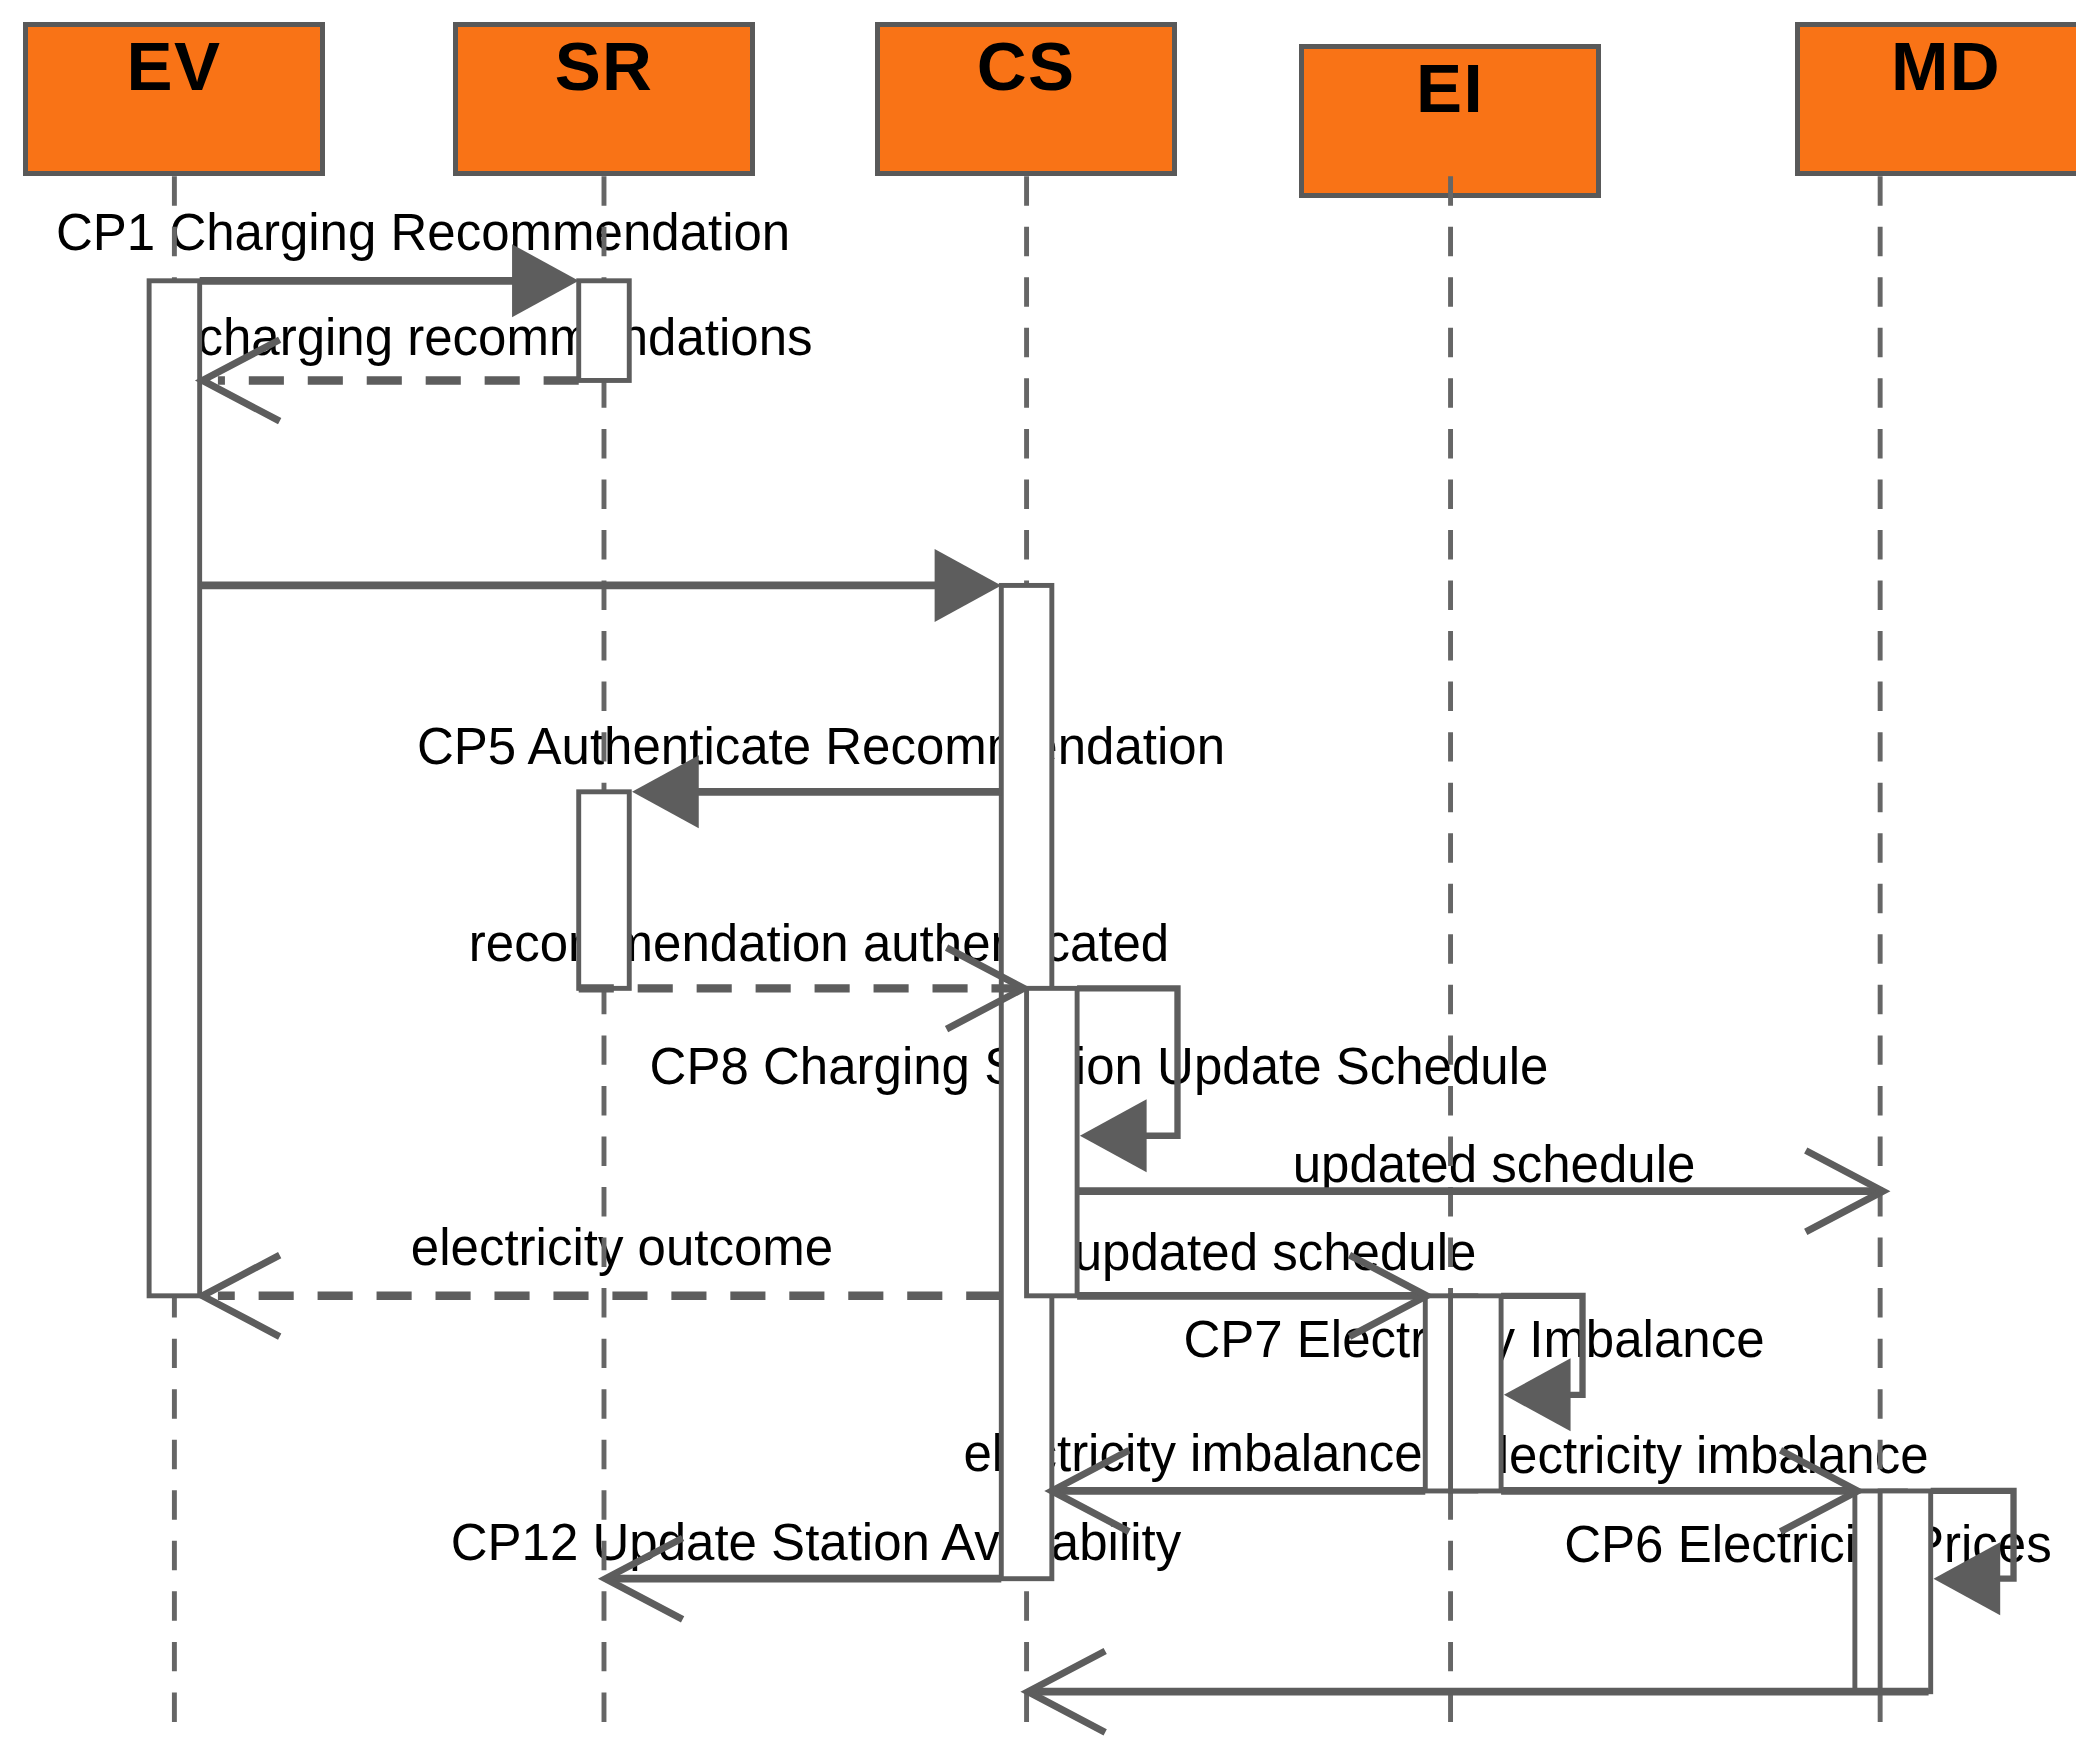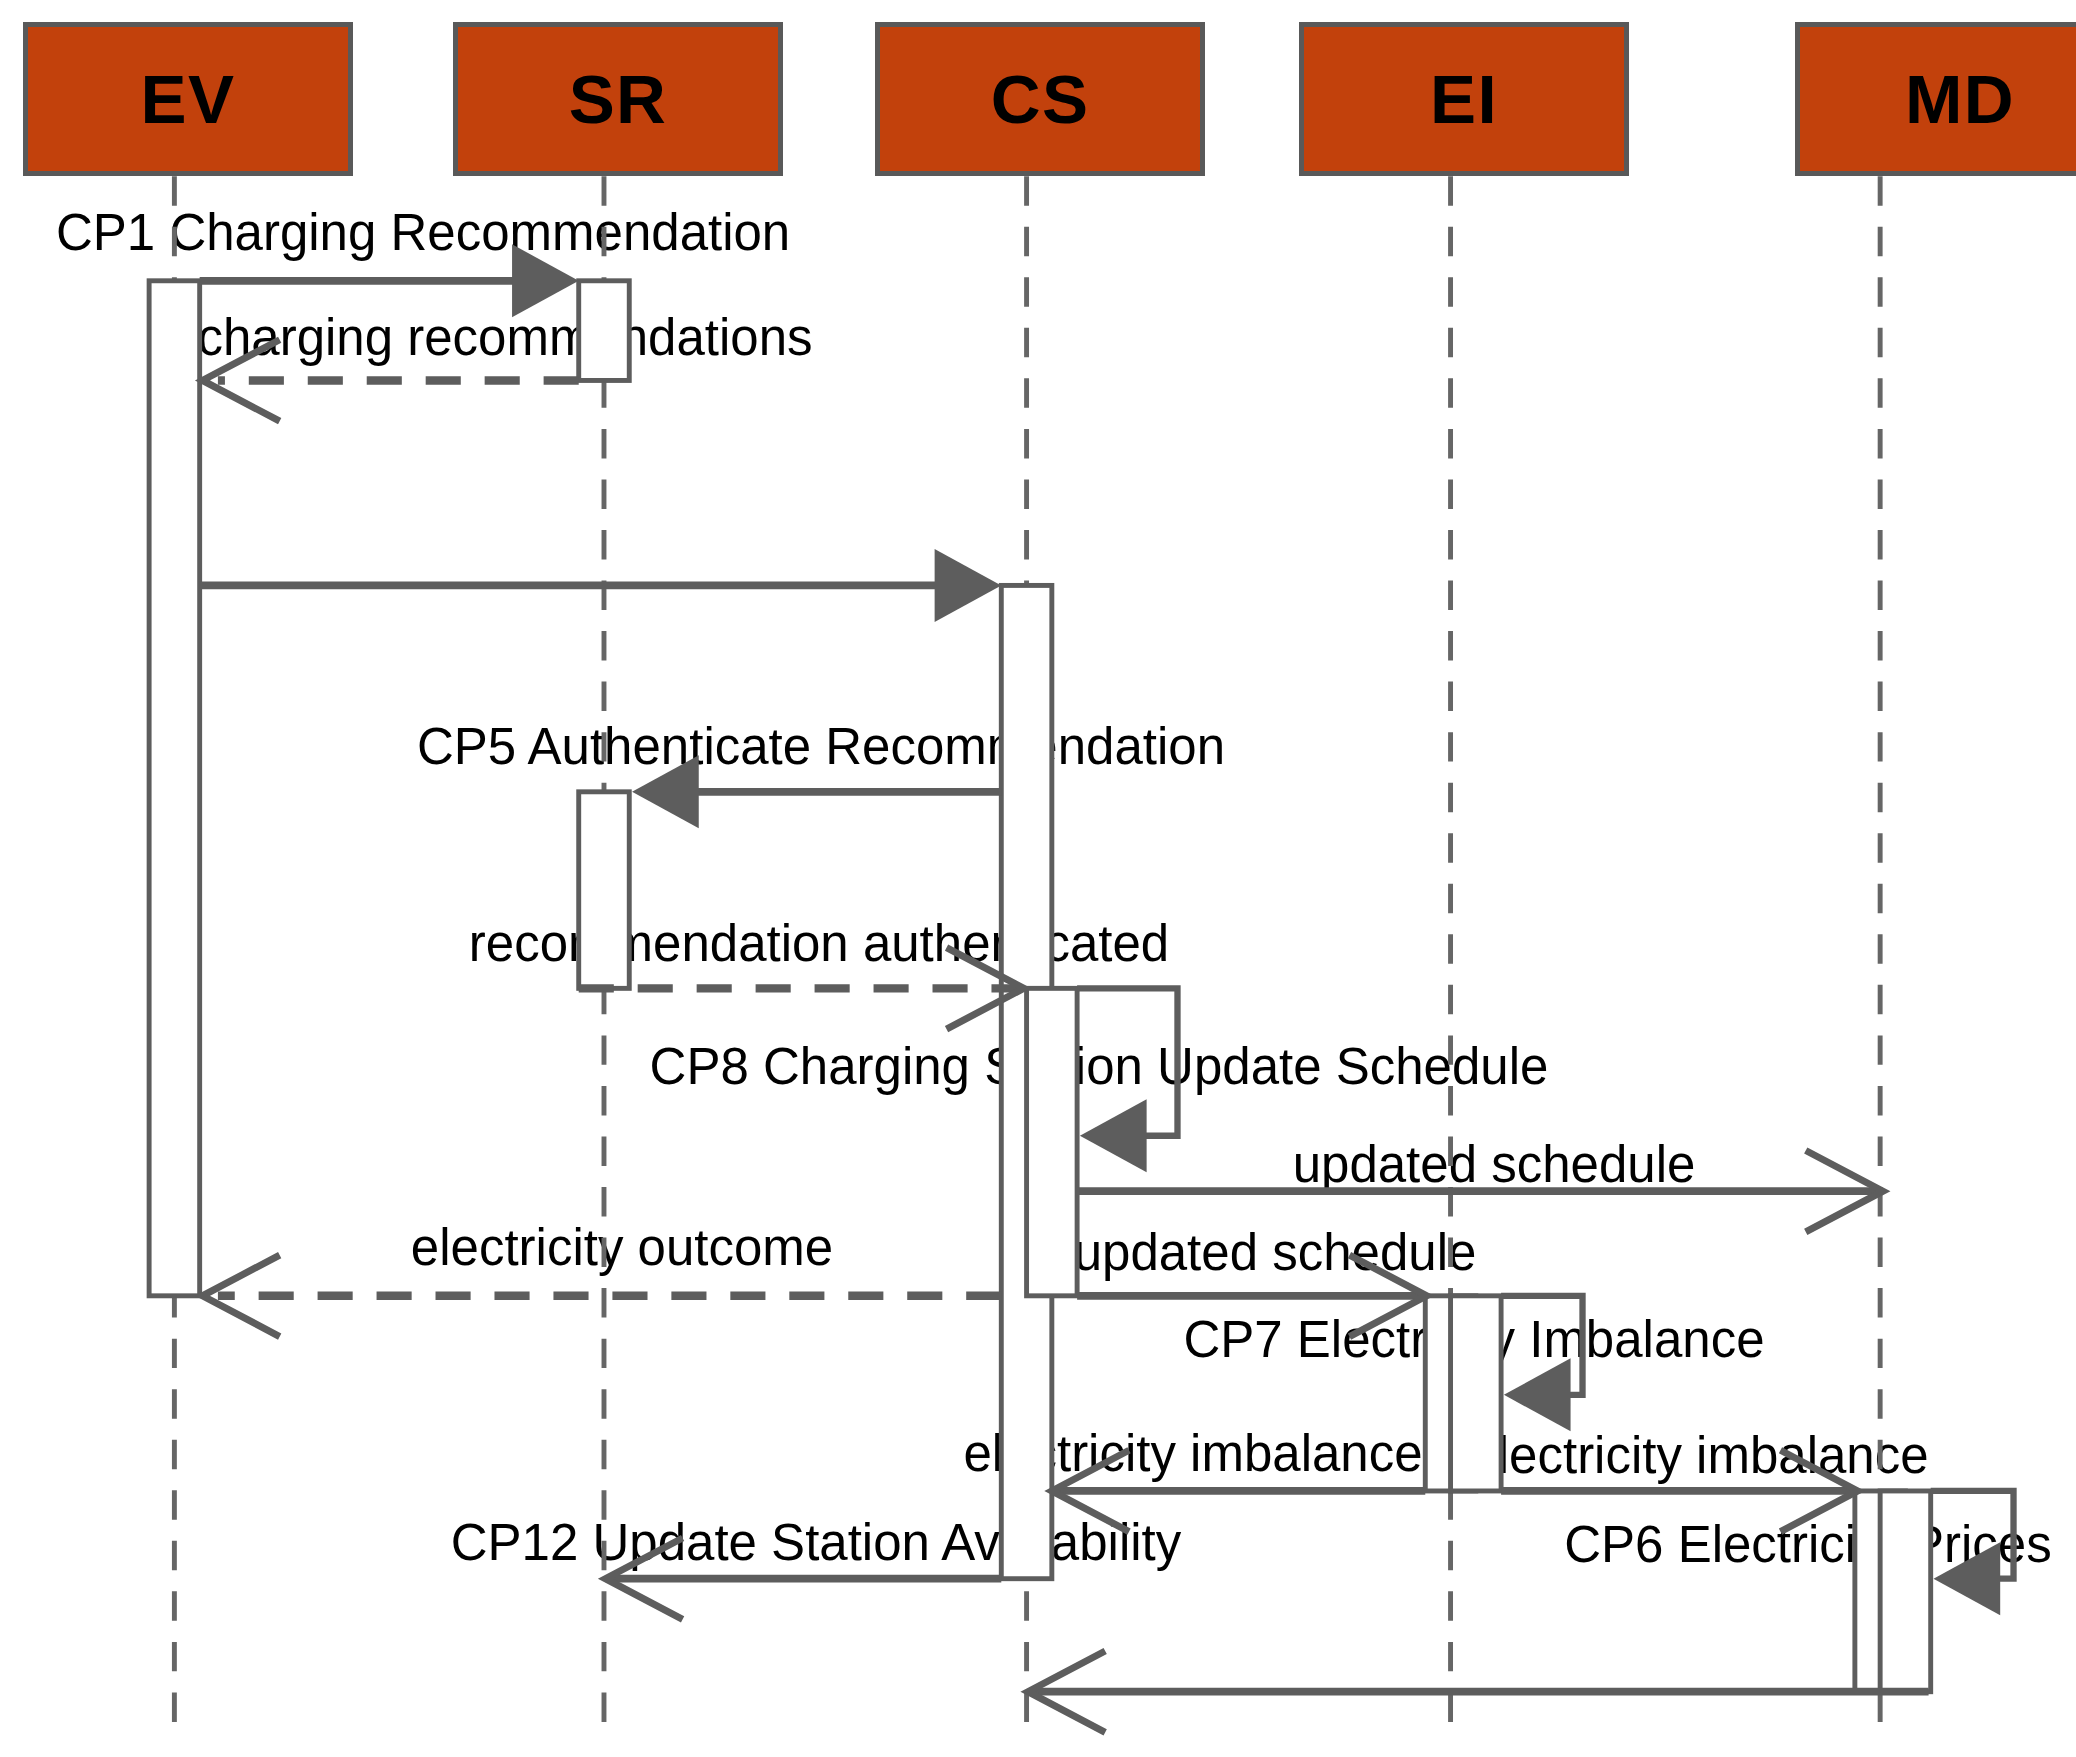--- a/index.html
+++ b/index.html
@@ -4,23 +4,23 @@
 <style>
   html,body{margin:0;padding:0;background:#ffffff;}
   #canvas{
     position:relative;
     width:2077px;height:1757px;
     background:#ffffff;
     font-family:"Liberation Sans",sans-serif;
     overflow:hidden;
   }
   .pbox{
-    position:absolute;top:22px;width:330px;height:154px;
-    box-sizing:border-box;border:5.6px solid #595959;background:#c2410c;
-    display:flex;align-items:center;justify-content:center;
+    position:absolute;top:22px;width:302px;height:154px;
+    box-sizing:border-box;border:5.6px solid #595959;background:#f97316;
+    display:flex;justify-content:center;
     z-index:1;
   }
   .pbox span{font-size:69px;font-weight:bold;color:#000;letter-spacing:1.4px;}
   .mlabel{
     position:absolute;white-space:nowrap;z-index:1;
     font-size:51px;color:#000;line-height:1;
     transform:translate(-50%,-50%);
   }
   .mlabel.left-anchor{transform:translate(0,-50%);}
   svg#wires{position:absolute;left:0;top:0;z-index:2;pointer-events:none;}
@@ -39,21 +39,21 @@
 
   <div class="pbox" style="left:23px;">
       <span>EV</span>
     </div>
   <div class="pbox" style="left:875px;">
       <span>CS</span>
     </div>
   <div class="pbox" style="left:453px;">
       <span>SR</span>
     </div>
-  <div class="pbox" style="left:1299px;">
+  <div class="pbox" style="left:1299px;margin-top:22px;">
       <span>EI</span>
     </div>
   <div class="pbox" style="left:1795px;">
       <span>MD</span>
     </div>
 
   <div class="mlabel left-anchor" style="left:56px;top:232px;">CP1 Charging Recommendation</div>
   <div class="mlabel" style="left:505px;top:337px;">charging recommendations</div>
   <div class="mlabel" style="left:821px;top:746px;">CP5 Authenticate Recommendation</div>
   <div class="mlabel" style="left:819px;top:943px;">recommendation authenticated</div>

